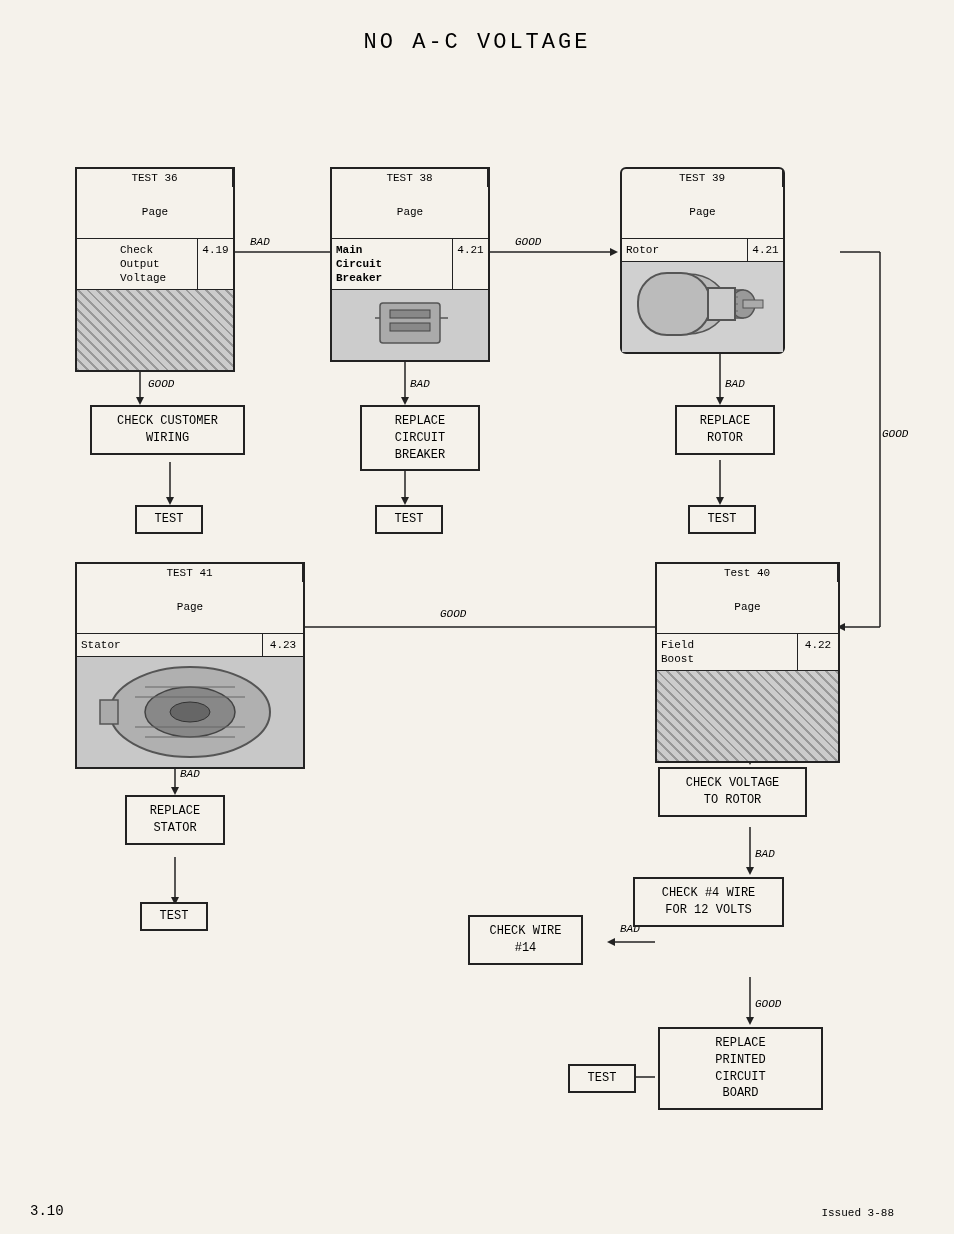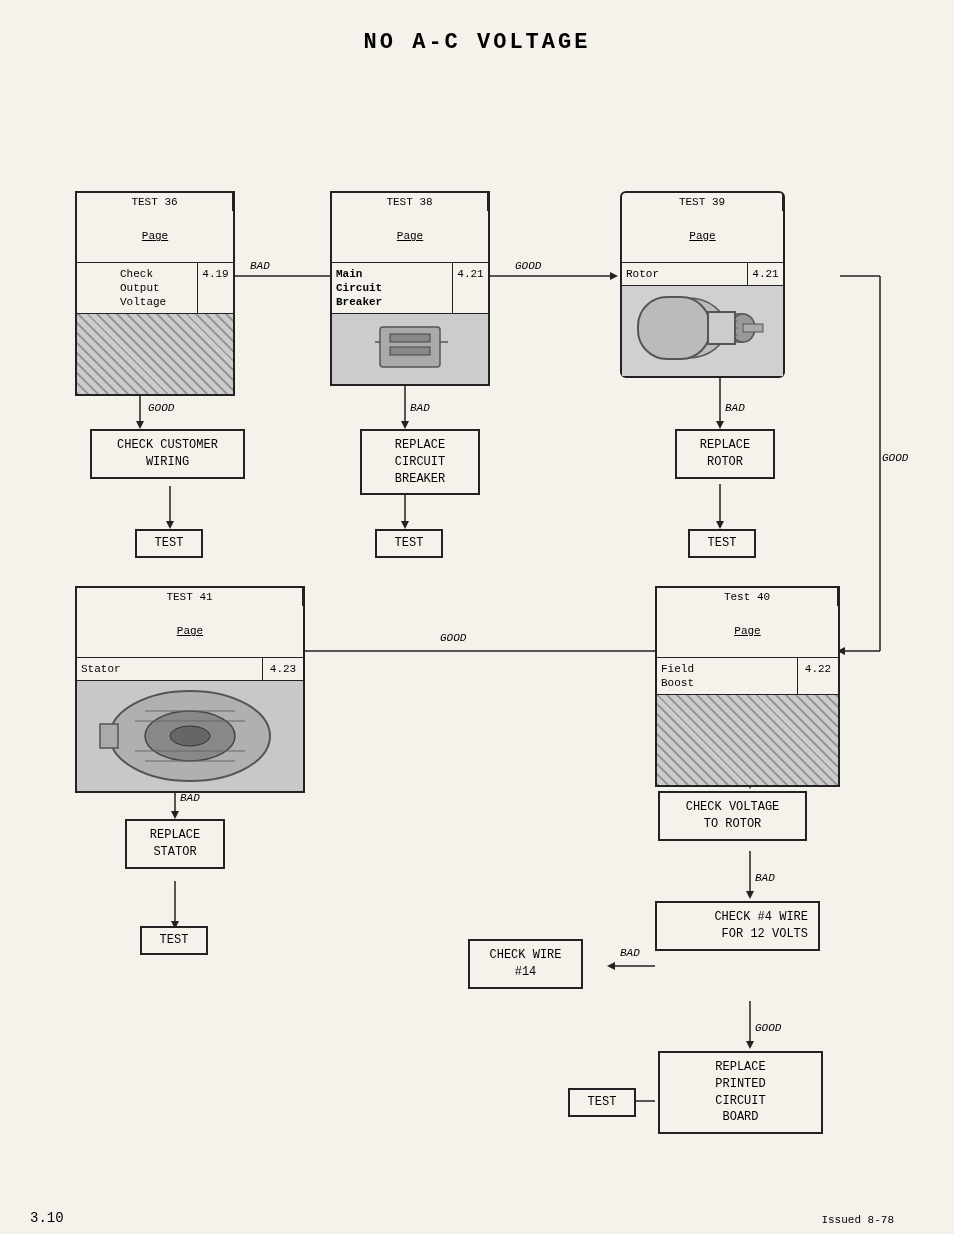--- a/index.html
+++ b/index.html
@@ -14,23 +14,23 @@
     .page {
       width: 954px;
       min-height: 1234px;
       background: #f5f2eb;
       position: relative;
       padding: 20px;
     }
     .page-title {
       text-align: center;
       font-size: 22px;
-      font-weight: bold;
+      font-weight: normal;
       letter-spacing: 3px;
-      margin-bottom: 36px;
+      margin-bottom: 12px;
       margin-top: 10px;
     }
     .flowchart {
       position: relative;
       width: 100%;
       height: 1130px;
     }
     
     .box {
       position: absolute;
@@ -47,21 +47,20 @@
       flex-direction: column;
     }
     .box-header-left {
       flex: 1;
       padding: 2px 4px;
       border-right: 1px solid #222;
     }
     .box-header-right {
       padding: 18px 4px;
       min-width: 35px;
-      text-decoration: underline;
     }
     .box-body {
       padding: 4px;
       font-size: 11px;
       text-align: left;
     }
     .hatched {
       background: repeating-linear-gradient(
         45deg,
         #999,
@@ -355,21 +354,21 @@
 
     <div class="simple-box" style="left:120px; top:835px; width:68px; padding:4px 8px;">
       <span>TEST</span>
     </div>
 
     <div class="simple-box" style="left:638px; top:700px; width:149px;">
       <span style="white-space:pre-line;">CHECK VOLTAGE
 TO  ROTOR</span>
     </div>
 
-    <div class="simple-box" style="left:635px; top:810px; width:165px;text-align:right;">
+    <div class="simple-box" style="left:613px; top:810px; width:151px;">
       <span style="white-space:pre-line;">CHECK #4 WIRE
 FOR 12 VOLTS</span>
     </div>
 
     <div class="simple-box" style="left:448px; top:848px; width:115px;">
       <span style="white-space:pre-line;">CHECK  WIRE
 #14</span>
     </div>
 
     <div class="simple-box" style="left:638px; top:960px; width:165px;">
@@ -379,14 +378,14 @@
 BOARD</span>
     </div>
 
     <div class="simple-box" style="left:548px; top:997px; width:68px; padding:4px 8px;">
       <span>TEST</span>
     </div>
 
   </div>
 
   <div class="page-number">3.10</div>
-  <div class="issued">Issued 8-78</div>
+  <div class="issued">Issued 3-88</div>
 </div>
 
 </body></html>

